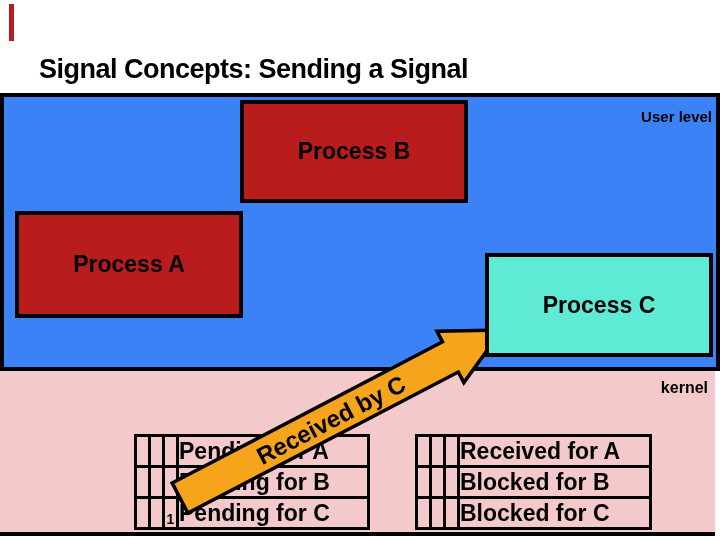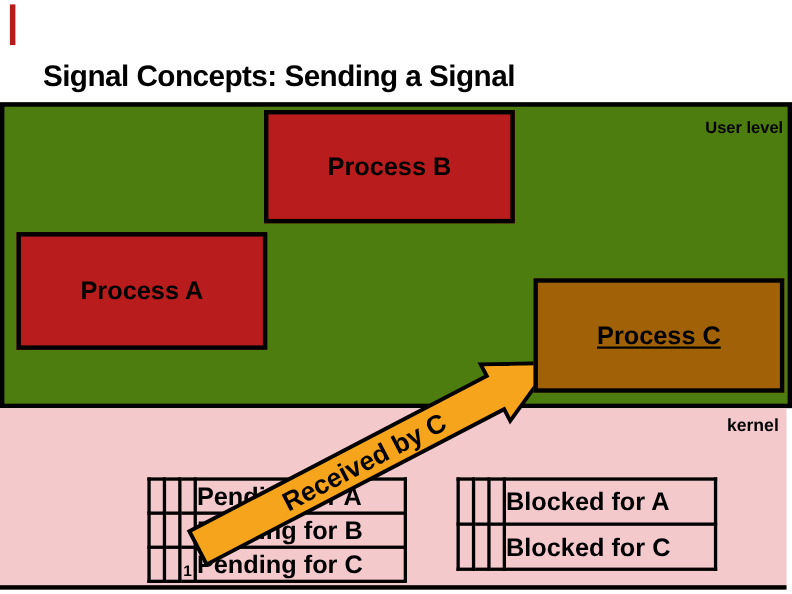--- a/index.html
+++ b/index.html
@@ -8,35 +8,35 @@
   .slide { position: relative; width: 720px; height: 540px; background: #ffffff; }
 
   .accent-bar { position: absolute; left: 9px; top: 4px; width: 5px; height: 37px;
                 background: #B51D1D; z-index: 1; }
 
   .title { position: absolute; left: 35px; top: 50px; margin: 4px;
            font-size: 27px; font-weight: bold; color: #000;
            letter-spacing: -0.5px; white-space: nowrap; z-index: 1; }
 
   .user-region { position: absolute; left: 0; top: 93px; width: 712px; height: 270px;
-                 background: #4d7c0f; border: 4px solid #000; z-index: 1; }
+                 background: #3b82f6; border: 4px solid #000; z-index: 1; }
   .kernel-region { position: absolute; left: 0; top: 371px; width: 715px; height: 161px;
                    background: #F3C9CC; border-bottom: 4px solid #000; z-index: 1; }
 
   .region-label { position: absolute; font-weight: bold; color: #000; white-space: nowrap; }
   .user-label { top: 11px; right: 4px; font-size: 15px; }
   .kernel-label { top: 8px; right: 7px; font-size: 16px; }
 
   .process-box { position: absolute; background: #b91c1c; border: 4px solid #000;
                  display: flex; align-items: center; justify-content: center; }
   .process-box span { font-size: 23px; font-weight: bold; color: #000; white-space: nowrap; }
   .box-b { left: 240px; top: 100px; width: 220px; height: 95px; z-index: 3; }
   .box-a { left: 15px;  top: 211px; width: 220px; height: 99px; z-index: 3; text-align: right; }
   .box-c { left: 485px; top: 253px; width: 220px; height: 96px; z-index: 6;
-           background: #a16207; text-decoration: underline; }
+           background: #5eead4; }
 
   table.bits-table { position: absolute; border-collapse: collapse; table-layout: fixed;
                      z-index: 2; }
   .pending { left: 134px; top: 434px; width: 236px; height: 85px; }
   .blocked { left: 415px; top: 434px; width: 237px; height: 85px; }
   .bits-table td { border: 3px solid #000; height: 28px; padding: 0; overflow: hidden; }
   .bits-table col.bit { width: 14px; }
   .bit-cell { font-size: 14px; font-weight: bold; color: #000; text-align: center;
               vertical-align: bottom; }
   .label-cell { font-size: 23px; font-weight: bold; color: #000; text-align: left;
@@ -107,21 +107,27 @@
         <col class="bit">
         <col class="bit">
         <col class="bit">
         <col>
       </colgroup>
     <tbody>
         <tr>
       <td class="bit-cell"></td>
       <td class="bit-cell"></td>
       <td class="bit-cell"></td>
-      <td class="label-cell">Blocked for A</td>
+      <td class="label-cell">Received for A</td>
+    </tr>
+    <tr>
+      <td class="bit-cell"></td>
+      <td class="bit-cell"></td>
+      <td class="bit-cell"></td>
+      <td class="label-cell">Blocked for B</td>
     </tr>
     <tr>
       <td class="bit-cell"></td>
       <td class="bit-cell"></td>
       <td class="bit-cell"></td>
       <td class="label-cell">Blocked for C</td>
     </tr>
   </tbody>
     </table>
 

